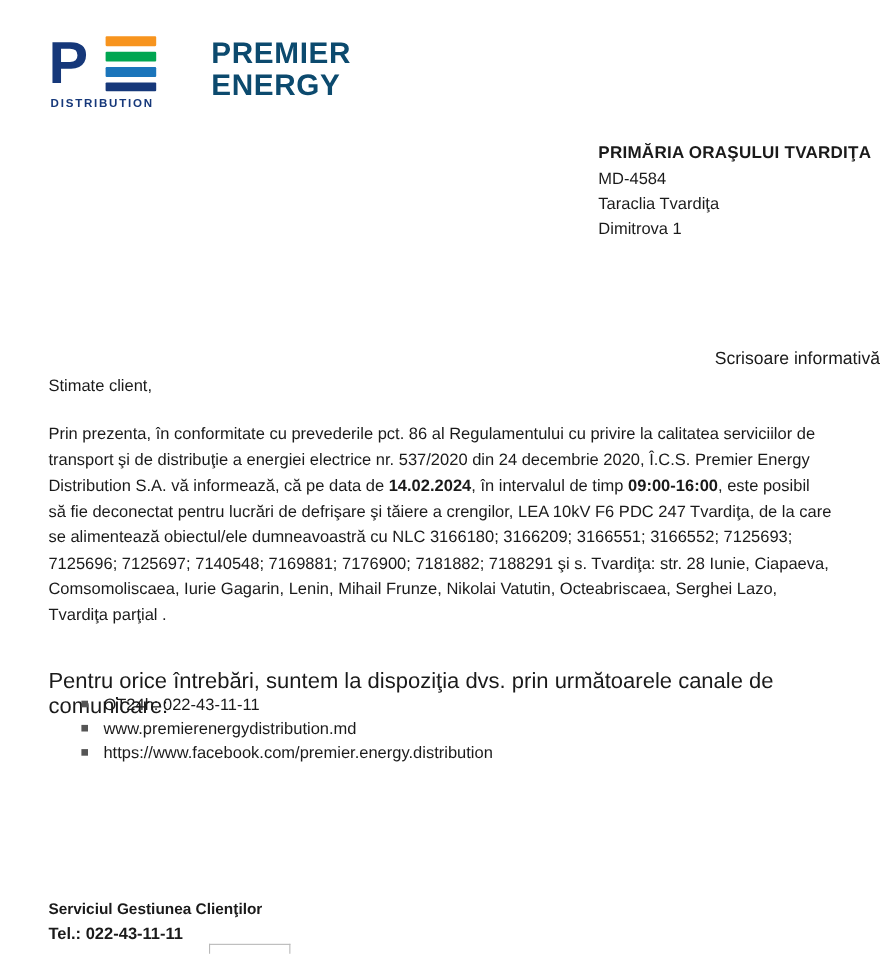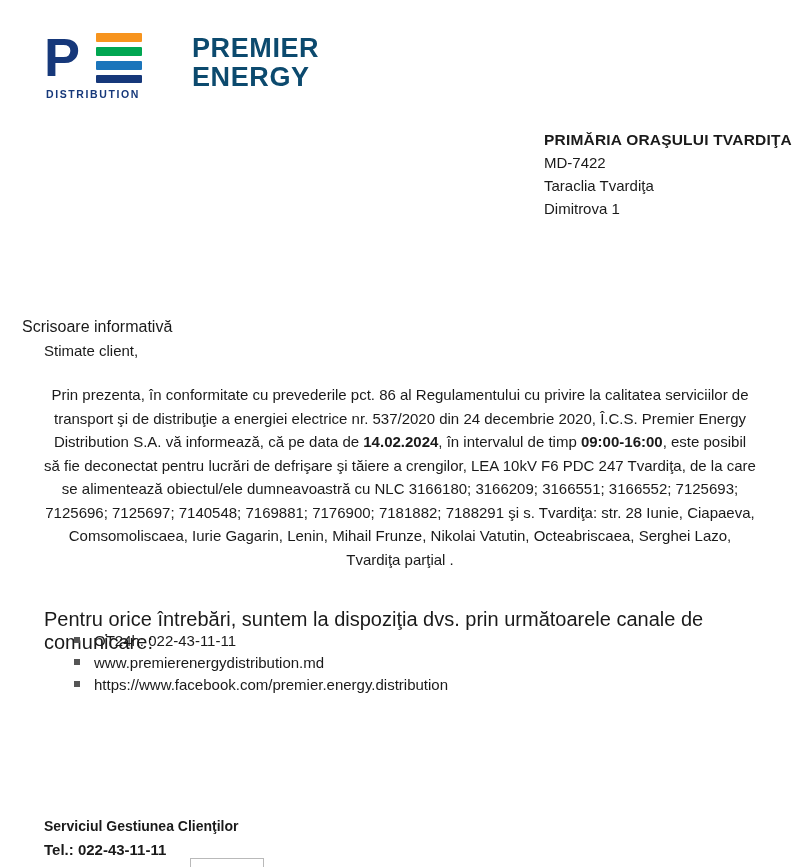--- a/index.html
+++ b/index.html
@@ -106,21 +106,21 @@
     font-weight: bold;
     font-size: 15px;
   }
 
   
   .doc-title {
     position: absolute;
     left: 0;
     right: 0;
     top: 318px;
-    text-align: left;
+    text-align: right;
     font-size: 16px;
     color: #1a1a1a;
     padding-left: 22px;
   }
 
   
   .salutation {
     position: absolute;
     left: 44px;
     top: 342px;
@@ -128,21 +128,21 @@
   }
 
   
   .body-par {
     position: absolute;
     left: 44px;
     top: 383px;
     width: 712px;
     font-size: 15px;
     line-height: 23.5px;
-    text-align: center;
+    text-align: left;
     color: #1a1a1a;
   }
   .body-par b { font-weight: bold; }
 
   
   .contact-intro {
     position: absolute;
     left: 44px;
     top: 608px;
     font-size: 20px;
@@ -215,21 +215,21 @@
       <div class="logo-distribution">DISTRIBUTION</div>
     </div>
     <div class="logo-words">
       <div>PREMIER</div>
       <div>ENERGY</div>
     </div>
   </div>
 
   <div class="recipient">
     <div class="r-name">PRIMĂRIA ORAŞULUI TVARDIŢA</div>
-    <div>MD-7422</div>
+    <div>MD-4584</div>
     <div>Taraclia Tvardiţa</div>
     <div>Dimitrova 1</div>
   </div>
 
 
   <div class="doc-title">Scrisoare informativă</div>
 
   <div class="salutation">Stimate client,</div>
 
   <div class="body-par">

